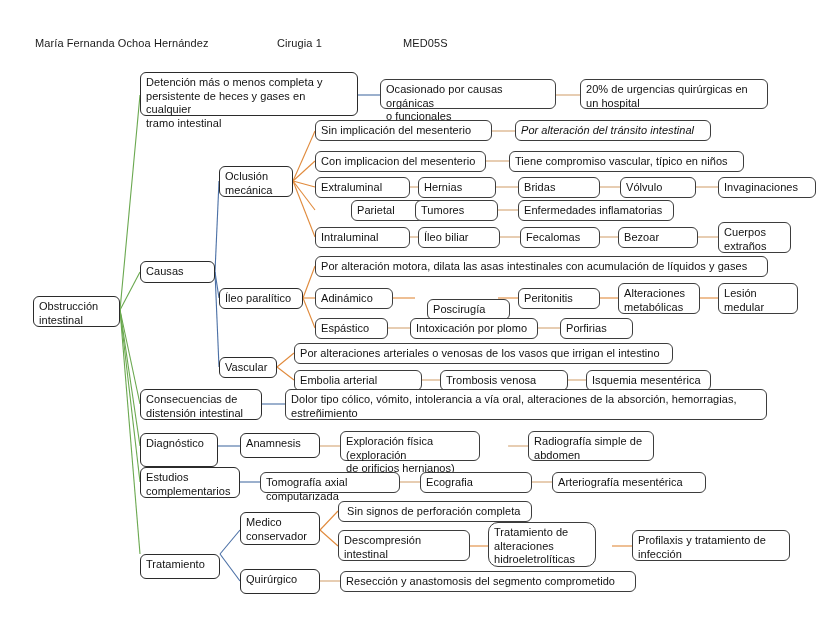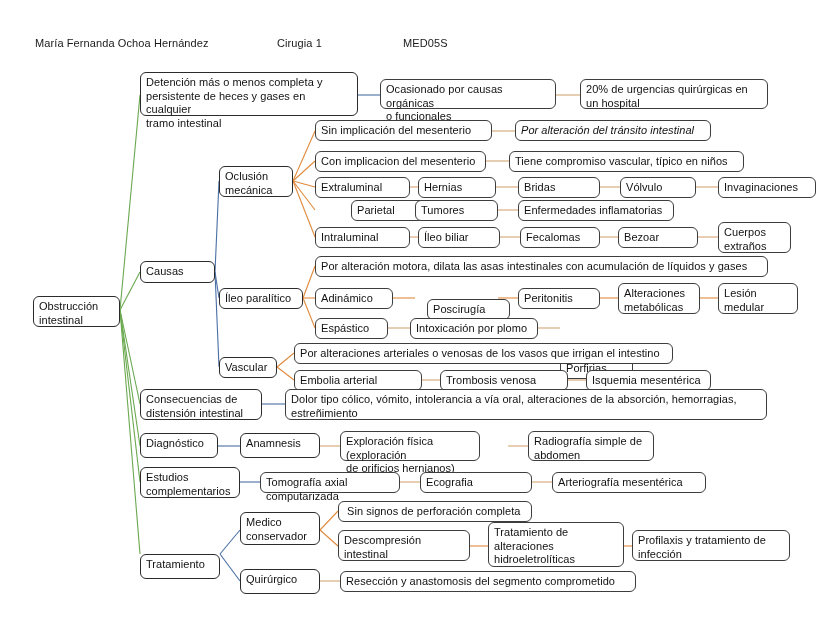--- a/index.html
+++ b/index.html
@@ -198,54 +198,54 @@
   <div class="node" style="left:315px; top:288px; width:78px; height:21px;">Adinámico</div>
   <div class="node" style="left:415px; top:299px; width:83px; height:21px;margin-left:12px;">Poscirugía</div>
   <div class="node" style="left:518px; top:288px; width:82px; height:21px;">Peritonitis</div>
   <div class="node" style="left:618px; top:283px; width:82px; height:31px;">Alteraciones
 metabólicas</div>
   <div class="node" style="left:718px; top:283px; width:80px; height:31px;">Lesión
 medular</div>
 
   <div class="node" style="left:315px; top:318px; width:73px; height:21px;">Espástico</div>
   <div class="node" style="left:410px; top:318px; width:128px; height:21px;">Intoxicación por plomo</div>
-  <div class="node" style="left:560px; top:318px; width:73px; height:21px;margin-top:40px;">Porfirias</div>
+  <div class="node" style="left:560px; top:318px; width:73px; height:21px;">Porfirias</div>
 
   <div class="node thick" style="left:219px; top:357px; width:58px; height:21px;">Vascular</div>
   <div class="node" style="left:294px; top:343px; width:379px; height:21px;">Por alteraciones arteriales o venosas de los vasos que irrigan el intestino</div>
   <div class="node" style="left:294px; top:370px; width:128px; height:21px;">Embolia arterial</div>
   <div class="node" style="left:440px; top:370px; width:128px; height:21px;">Trombosis venosa</div>
   <div class="node" style="left:586px; top:370px; width:125px; height:21px;">Isquemia mesentérica</div>
 
   <div class="node thick" style="left:140px; top:389px; width:122px; height:31px;">Consecuencias de
 distensión intestinal</div>
   <div class="node" style="left:285px; top:389px; width:482px; height:31px;">Dolor tipo cólico, vómito, intolerancia a vía oral, alteraciones de la absorción, hemorragias,
 estreñimiento</div>
 
-  <div class="node thick" style="left:140px; top:433px; width:78px; height:25px;">Diagnóstico</div>
+  <div class="node thick" style="left:140px; top:433px; width:78px; height:34px;">Diagnóstico</div>
   <div class="node thick" style="left:240px; top:433px; width:80px; height:25px;">Anamnesis</div>
   <div class="node" style="left:340px; top:431px; width:140px; height:30px;">Exploración física (exploración
 de orificios hernianos)</div>
   <div class="node" style="left:528px; top:431px; width:126px; height:30px;">Radiografía simple de
 abdomen</div>
 
   <div class="node thick" style="left:140px; top:467px; width:100px; height:31px;">Estudios
 complementarios</div>
   <div class="node" style="left:260px; top:472px; width:140px; height:21px;">Tomografía axial computarizada</div>
   <div class="node" style="left:552px; top:472px; width:154px; height:21px;">Arteriografía mesentérica</div>
   <div class="node" style="left:420px; top:472px; width:112px; height:21px;">Ecografia</div>
 
   <div class="node thick" style="left:140px; top:542px; width:80px; height:25px;margin-top:12px;">Tratamiento</div>
 
   <div class="node thick" style="left:240px; top:512px; width:80px; height:33px;">Medico
 conservador</div>
   <div class="node" style="left:338px; top:501px; width:194px; height:21px;padding-left:8px;">Sin signos de perforación completa</div>
   <div class="node" style="left:338px; top:530px; width:132px; height:31px;">Descompresión
 intestinal</div>
-  <div class="node" style="left:488px; top:522px; width:136px; height:45px;">Tratamiento de
+  <div class="node" style="left:488px; top:522px; width:108px; height:45px;border-radius:10px;">Tratamiento de
 alteraciones
 hidroeletrolíticas</div>
   <div class="node" style="left:632px; top:530px; width:158px; height:31px;">Profilaxis y tratamiento de
 infección</div>
 
   <div class="node thick" style="left:240px; top:569px; width:80px; height:25px;">Quirúrgico</div>
   <div class="node" style="left:340px; top:571px; width:296px; height:21px;">Resección y anastomosis del segmento comprometido</div>
 
 </div>
 

